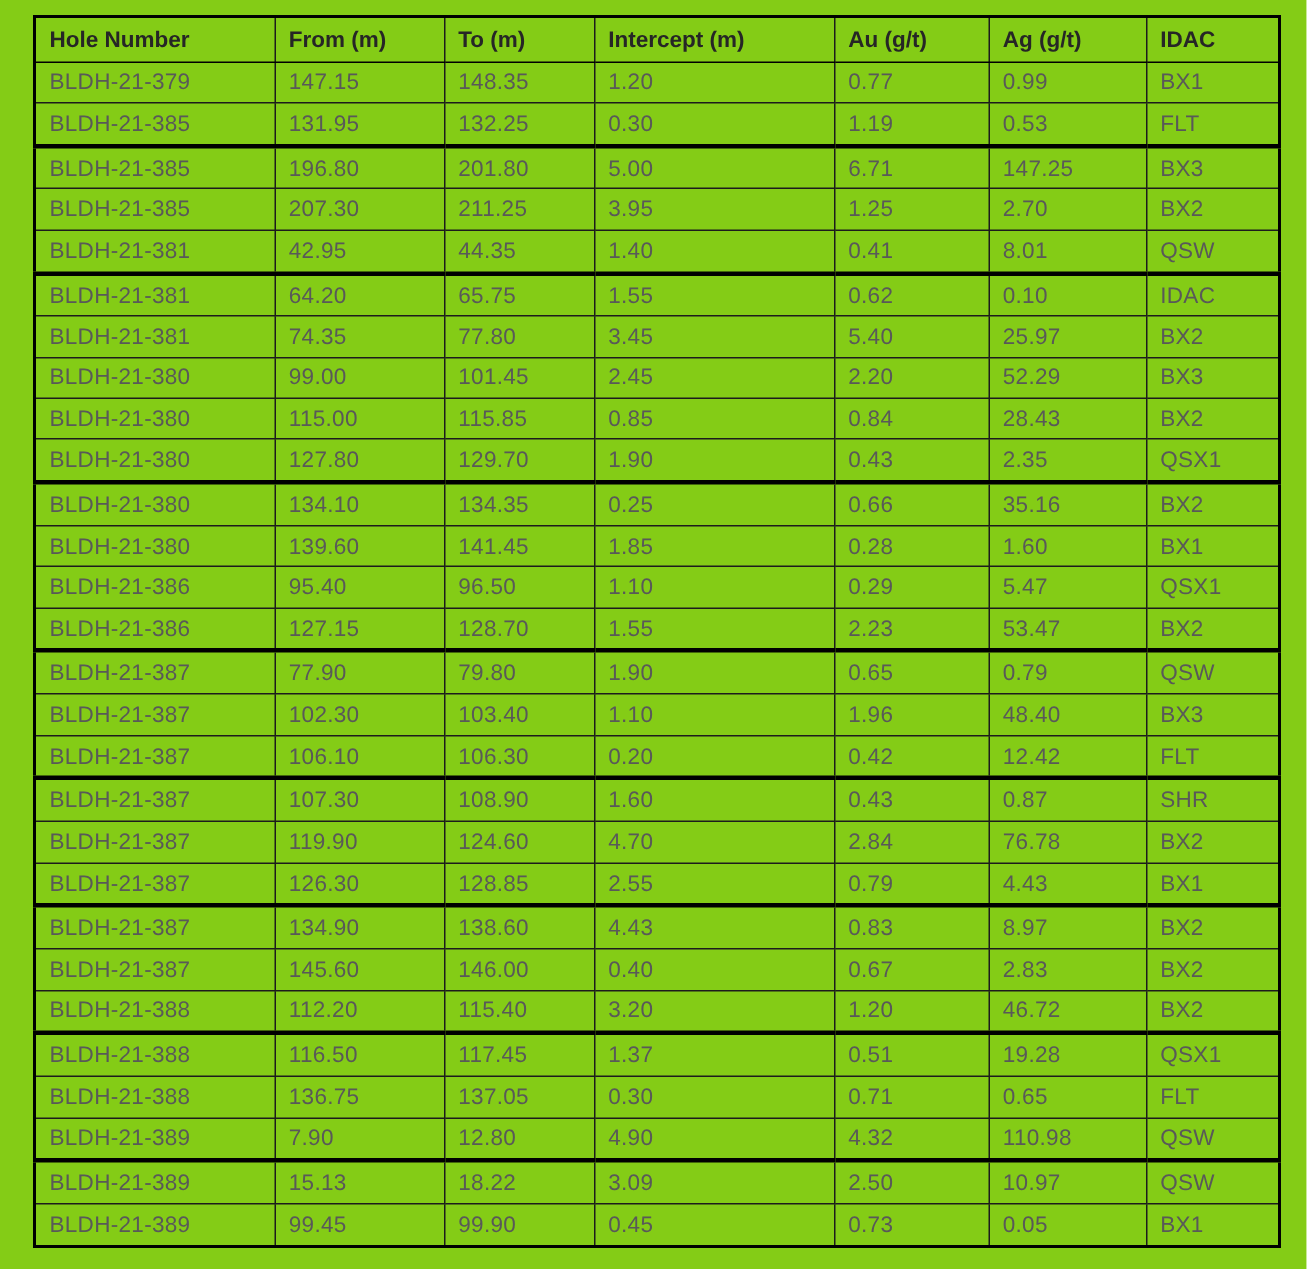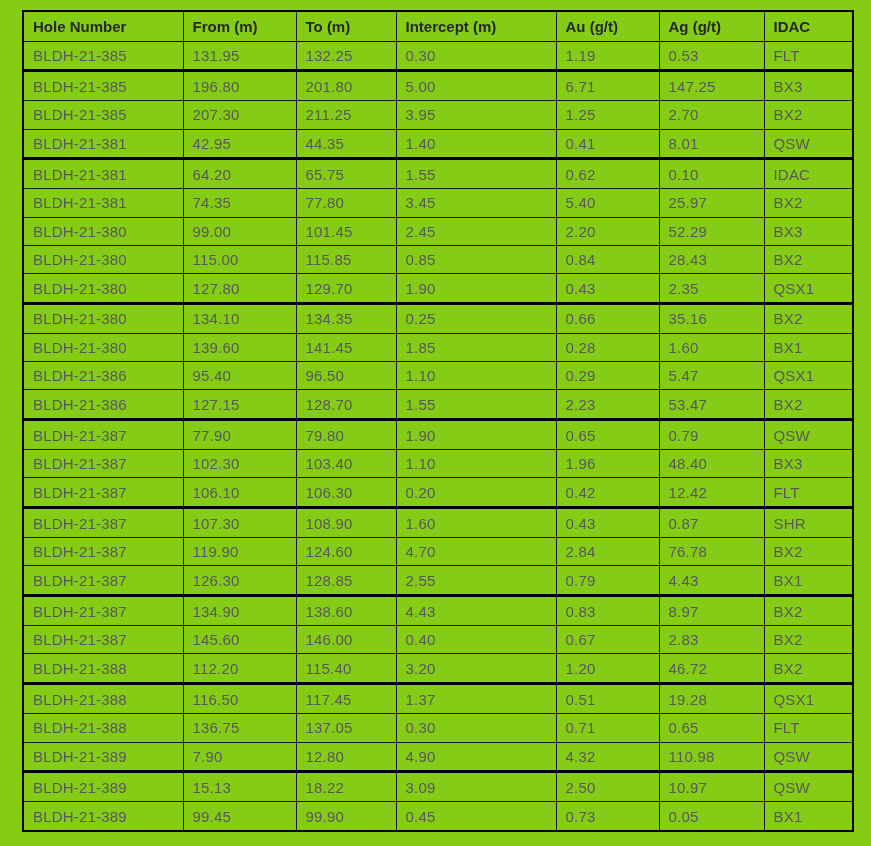--- a/index.html
+++ b/index.html
@@ -73,20 +73,29 @@
           <th>Hole Number</th>
           <th>From (m)</th>
           <th>To (m)</th>
           <th>Intercept (m)</th>
           <th>Au (g/t)</th>
           <th>Ag (g/t)</th>
           <th>IDAC</th>
         </tr>
     </thead>
     <tbody>
+        <tr>
+          <td>BLDH-21-379</td>
+          <td>147.15</td>
+          <td>148.35</td>
+          <td>1.20</td>
+          <td>0.77</td>
+          <td>0.99</td>
+          <td>BX1</td>
+        </tr>
         <tr class="group-end">
           <td>BLDH-21-385</td>
           <td>131.95</td>
           <td>132.25</td>
           <td>0.30</td>
           <td>1.19</td>
           <td>0.53</td>
           <td>FLT</td>
         </tr>
         <tr>

